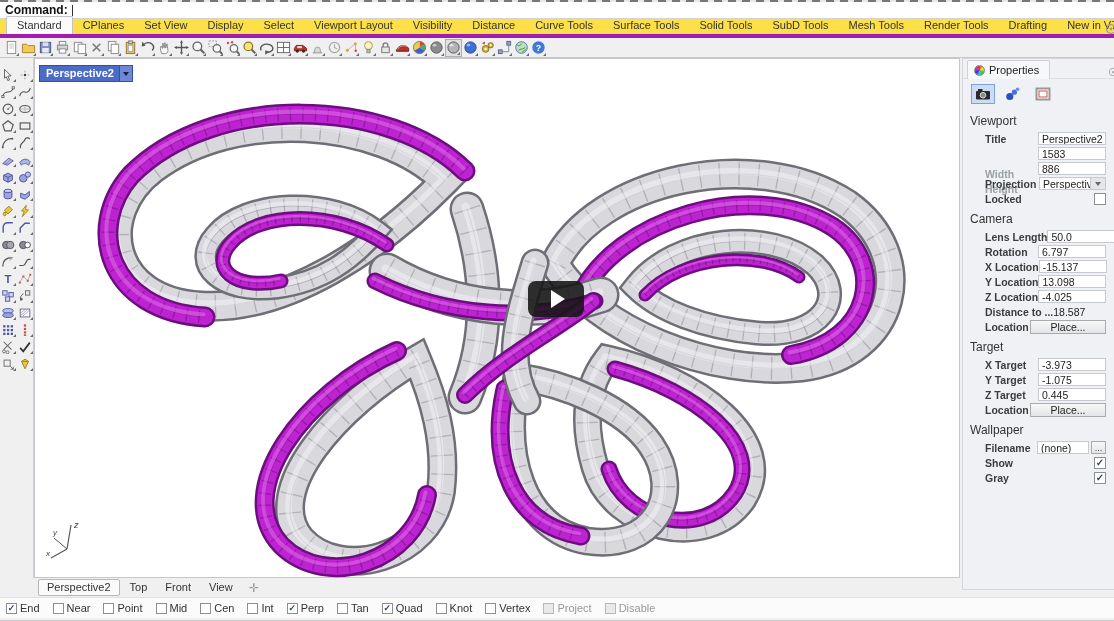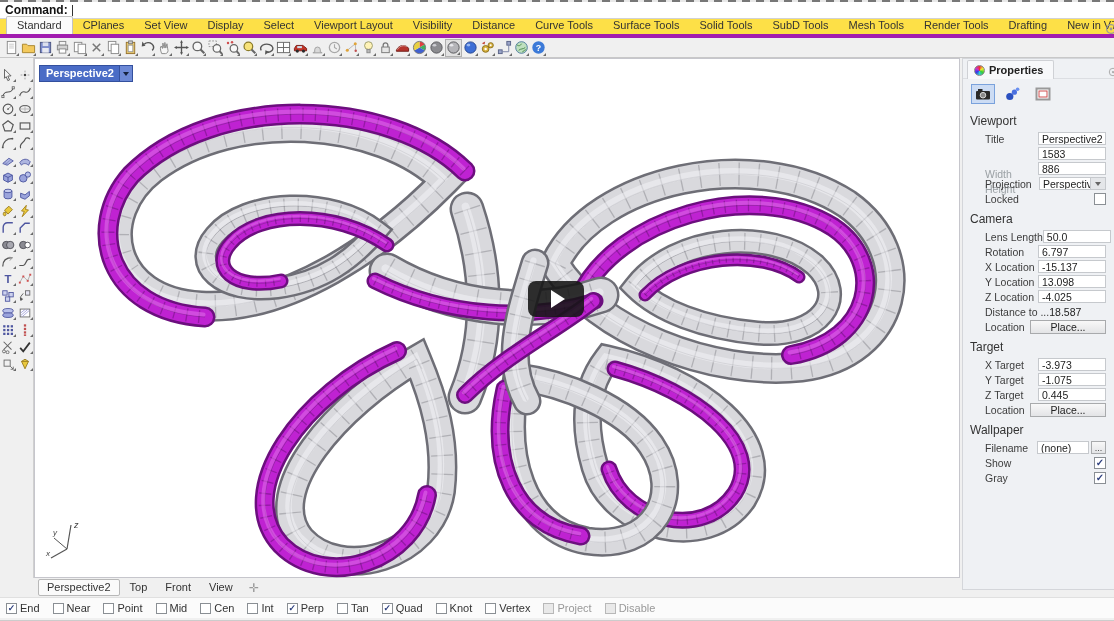--- a/index.html
+++ b/index.html
@@ -34,30 +34,30 @@
   .vptitle .lbl{color:#fff;font-size:11px;font-weight:bold;padding:1px 5px 2px 6px;}
   .vptitle .dd{width:13px;height:15px;background:#6d89d6;border-left:1px solid #33509e;display:flex;align-items:center;justify-content:center;}
   .vptitle .dd i{border-left:3px solid transparent;border-right:3px solid transparent;border-top:4px solid #16223e;}
   .model{position:absolute;left:0;top:0;pointer-events:none;}
   .play{position:absolute;left:493px;top:222px;width:56px;height:36px;background:rgba(20,20,20,.88);border-radius:8px;display:flex;align-items:center;justify-content:center;z-index:6;}
   .play i{border-left:14px solid #fff;border-top:9px solid transparent;border-bottom:9px solid transparent;margin-left:4px;}
   .axis{position:absolute;left:8px;bottom:14px;}
   
   .props{position:absolute;left:962px;top:58px;width:152px;height:532px;background:#eff1f4;border:1px solid #d4d6da;border-right:none;}
   .ptabrow{height:20px;display:flex;align-items:center;border-bottom:1px solid #dcdee2;position:relative;}
-  .ptab{display:flex;align-items:center;gap:4px;background:#f7f8fa;border:1px solid #cfd1d5;border-bottom:none;border-radius:2px 2px 0 0;height:19px;padding:0 10px 0 6px;margin-left:4px;margin-top:2px;font-weight:bold;}
+  .ptab{display:flex;align-items:center;gap:4px;background:#f7f8fa;border:1px solid #cfd1d5;border-bottom:none;border-radius:2px 2px 0 0;height:19px;padding:0 10px 0 6px;margin-left:4px;margin-top:2px;}
   .ptab .wheel{width:11px;height:11px;border-radius:50%;background:conic-gradient(#e33,#ee3,#3c3,#3cc,#33e,#c3c,#e33);border:1px solid #888;}
   .ptab .txt{font-size:11px;color:#222;}
   .pgear{position:absolute;right:-5px;top:5px;}
   .picons{display:flex;gap:6px;padding:5px 0 4px 8px;}
   .picon{width:24px;height:20px;display:flex;align-items:center;justify-content:center;border:1px solid transparent;}
   .picon.sel{background:#ccdcf4;border:1px solid #7aa2dc;}
   .psec{font-size:12px;color:#333;padding:6px 0 3px 7px;}
   .prow{display:flex;align-items:center;height:15px;padding-left:22px;}
-  .plabel{font-size:10.5px;color:#3c3c3c;white-space:nowrap;}
+  .plabel{font-size:10.5px;color:#3c3c3c;white-space:nowrap;font-weight:bold;}
   .plabel.muted{color:#9aa0a4;margin-top:40px;}
   .pctrl{margin-left:auto;margin-right:8px;display:flex;align-items:center;}
   .pfield{width:68px;height:13px;background:#fff;border:1px solid #c6c9cd;font-size:10.5px;padding:0 3px;display:flex;align-items:center;color:#222;overflow:hidden;}
   .pfield.short{width:52px;}
   .pchev{width:15px;height:13px;background:#e4e6e9;border:1px solid #c6c9cd;border-left:none;display:flex;align-items:center;justify-content:center;}
   .pchev i{border-left:3px solid transparent;border-right:3px solid transparent;border-top:4px solid #666;}
   .pbtn{width:76px;height:14px;background:linear-gradient(#f8f8f8,#e3e4e6);border:1px solid #a8aaac;font-size:10.5px;display:flex;align-items:center;justify-content:center;color:#222;}
   .pdots{width:15px;height:13px;background:linear-gradient(#f8f8f8,#e3e4e6);border:1px solid #a8aaac;margin-left:2px;font-size:9px;display:flex;align-items:center;justify-content:center;color:#444;}
   .pstat{font-size:10.5px;color:#222;width:70px;}
   .cbox{width:12px;height:12px;background:#fff;border:1px solid #8a8f94;display:flex;align-items:center;justify-content:center;font-size:10px;font-weight:bold;color:#2d3f7e;}

